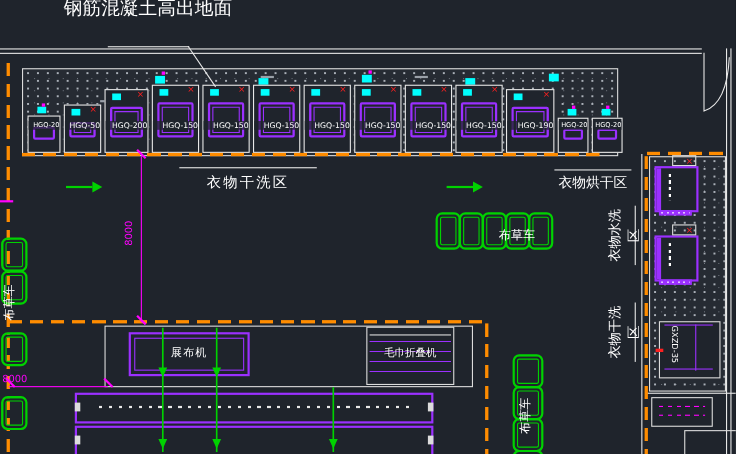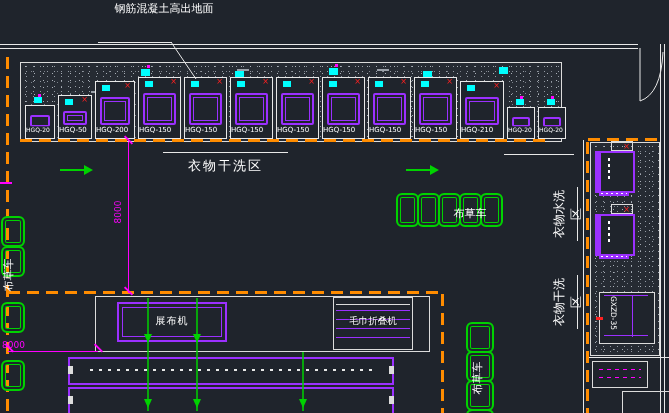--- a/index.html
+++ b/index.html
@@ -16,33 +16,33 @@
   
   .dash-h{position:absolute;height:3px;background:repeating-linear-gradient(90deg,#ff8c00 0 12px,transparent 12px 19px);z-index:3;}
   .dash-v{position:absolute;width:3px;background:repeating-linear-gradient(180deg,#ff8c00 0 12px,transparent 12px 19px);z-index:3;}
   
   #wall-t1{left:0;top:44px;width:638px;height:1px;}
   #wall-t2{left:0;top:48px;width:638px;height:1px;}
   #wall-r1{left:660px;top:44px;width:1px;height:369px;}
   #wall-r2{left:664px;top:44px;width:1px;height:369px;}
   #wall-mid{left:583px;top:140px;width:1px;height:273px;}
   
-  #ann{left:58px;top:2px;width:212px;text-align:center;color:#fff;font-size:11px;line-height:13px;z-index:6;}
+  #ann{left:58px;top:2px;width:212px;text-align:left;color:#fff;font-size:17px;line-height:13px;z-index:6;}
   #ann-underline{left:98px;top:42px;width:74px;height:1px;}
   
   #platform{left:20px;top:62px;width:540px;height:78px;border:1px solid #dcdcdc;z-index:2;}
   #machine-row{position:absolute;left:4px;right:2px;bottom:2px;display:flex;gap:3px;align-items:flex-end;}
   .machine{position:relative;border:1px solid #e8e8e8;background:#1f242c;flex:0 0 auto;}
   .sz-sm{width:28px;height:32px;} .sz-md{width:32px;height:42px;} .sz-md2{width:38px;height:56px;}
   .sz-lg{width:41px;height:60px;} .sz-lg2{width:42px;height:56px;} .sz-xs{width:26px;height:30px;}
   .machine .cy{position:absolute;top:3px;left:6px;width:8px;height:6px;background:#00ffff;}
   .machine .rx{position:absolute;top:0;right:3px;color:#ff2020;font-size:8px;line-height:8px;}
   .machine .door{position:absolute;left:4px;right:4px;top:15px;bottom:13px;border:2px solid #9b30ff;border-radius:2px;
      box-shadow:inset 0 0 0 2px #1f242c,inset 0 0 0 3px #9b30ff;}
-  .machine .mlabel{position:absolute;bottom:4px;left:0;right:0;text-align:left;color:#fff;font-size:7px;line-height:8px;background:rgba(31,36,44,.75);}
+  .machine .mlabel{position:absolute;bottom:20px;left:0;right:0;text-align:right;color:#fff;font-size:7px;line-height:8px;background:rgba(31,36,44,.75);}
   .sz-sm .door,.sz-xs .door{top:9px;bottom:11px;box-shadow:none;}
   .sz-sm .cy,.sz-xs .cy{top:-9px;left:8px;}
   .machine .mg{position:absolute;top:-12px;left:12px;width:3px;height:3px;background:#ff00ff;}
   .sz-sm .mlabel,.sz-xs .mlabel{font-size:6px;}
   .fcy{position:absolute;width:9px;height:7px;background:#00ffff;}
   .fmg{position:absolute;width:3px;height:3px;background:#ff00ff;}
   .gt{position:absolute;width:12px;height:2px;background:#9aa0a8;}
   
   .zlabel{position:absolute;color:#fff;z-index:6;}
   #zone-linen-line{left:163px;top:152px;width:125px;height:1px;}
@@ -203,21 +203,21 @@
       <div class="machine sz-lg">
         <span class="cy"></span>
           <span class="rx">×</span>
         <div class="door"></div>
         <div class="mlabel">HGQ-150</div>
       </div>
       <div class="machine sz-lg2">
         <span class="cy"></span>
           <span class="rx">×</span>
         <div class="door"></div>
-        <div class="mlabel">HGQ-210</div>
+        <div class="mlabel">HGQ-190</div>
       </div>
       <div class="machine sz-xs">
         <span class="cy"></span>
           <span class="mg"></span>
         <div class="door"></div>
         <div class="mlabel">HGQ-20</div>
       </div>
       <div class="machine sz-xs">
         <span class="cy"></span>
           <span class="mg"></span>
@@ -230,20 +230,21 @@
   <div class="dash-v" style="left:6px;top:57px;height:356px"></div>
   <div class="dash-h" style="left:20px;top:139px;width:525px"></div>
   <div class="dash-h" style="left:588px;top:138px;width:72px"></div>
   <div class="dash-v" style="left:586px;top:142px;height:271px"></div>
   <div class="dash-v" style="left:441px;top:294px;height:119px"></div>
   <div class="dash-h" style="left:8px;top:291px;width:434px"></div>
 
   <div class="wline" id="zone-linen-line"></div>
   <div class="zlabel" id="zone-linen">衣物干洗区</div>
   <div class="wline" id="zone-dry-line"></div>
+  <div class="zlabel" id="zone-dry">衣物烘干区</div>
   <div class="zlabel vrot" id="zone-wash">衣物水洗区</div>
   <div class="wline" id="zone-wash-line"></div>
   <div class="zlabel vrot" id="zone-dc">衣物干洗区</div>
   <div class="wline" id="zone-dc-line"></div>
 
   <div class="mag" id="dim-v"></div>
   <div class="magtick" style="left:123px;top:139px"></div>
   <div class="magtick" style="left:123px;top:290px"></div>
   <div class="vrot" id="dim-v-label">8000</div>
   <div class="mag" id="dim-h"></div>

